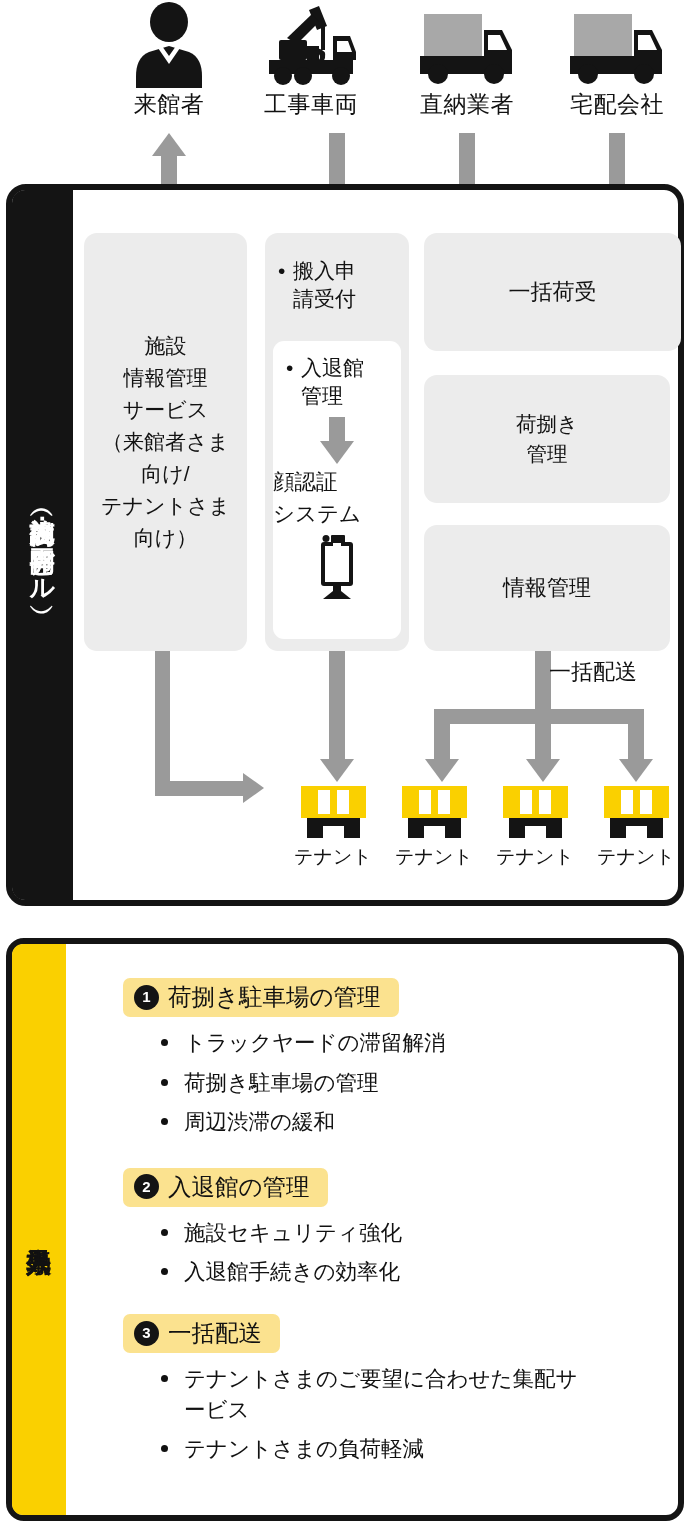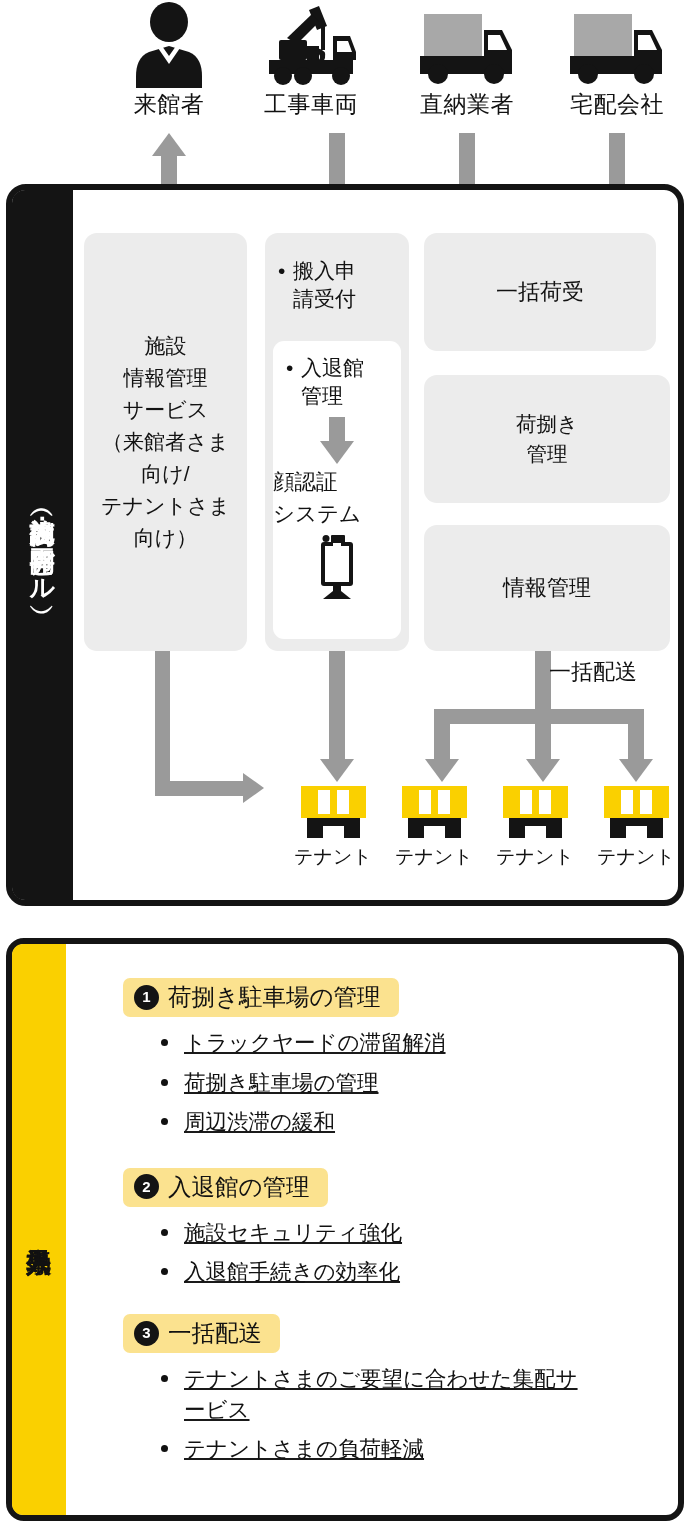--- a/index.html
+++ b/index.html
@@ -91,21 +91,21 @@
   }
   .sys-label {
     text-align: left; font-size: 21.5px; line-height: 1.3; font-weight: 500;
     margin-top: 4px;
   }
   .inner-arrow {
     position: relative; width: 100%; height: 50px; margin-top: 5px;
   }
 
   
-  #box-ukeire  { left: 424px; top: 233px; width: 232px; height: 118px; }
+  #box-ukeire  { left: 424px; top: 233px; width: 257px; height: 118px; }
   #box-nisabaki{ left: 424px; top: 375px; width: 246px; height: 128px; }
   #box-joho    { left: 424px; top: 525px; width: 246px; height: 126px; }
 
   
   .tenant { position: absolute; width: 98px; text-align: center; }
   .tenant-label { font-size: 19px; font-weight: 500; color: #111; padding-top: 2px; }
   .t1 { left: 284px; top: 786px; }
   .t2 { left: 385px; top: 786px; }
   .t3 { left: 486px; top: 786px; }
   .t4 { left: 587px; top: 786px; }
@@ -139,21 +139,21 @@
     padding: 5px 18px 6px 11px; margin-bottom: 11px;
   }
   .eff-num {
     flex: none; width: 25px; height: 25px; border-radius: 50%;
     background: #141414; color: #ffffff;
     font-size: 15px; font-weight: 700;
     display: flex; align-items: center; justify-content: center;
     line-height: 1; padding-bottom: 1px;
   }
   .eff-title { font-size: 23.5px; font-weight: 500; color: #111; line-height: 1.2; }
-  .eff-list { list-style: none; padding-left: 36px; text-decoration: underline; }
+  .eff-list { list-style: none; padding-left: 36px; }
   .eff-item {
     position: relative; font-size: 21.5px; line-height: 1.42;
     color: #111; font-weight: 500; margin-bottom: 9px; padding-left: 25px;
   }
   .eff-item::before {
     content: ""; position: absolute; left: 2px; top: 11px;
     width: 7px; height: 7px; border-radius: 50%; background: #111;
   }
   .g2 { margin-top: 30px; }
   .g3 { margin-top: 26px; }

